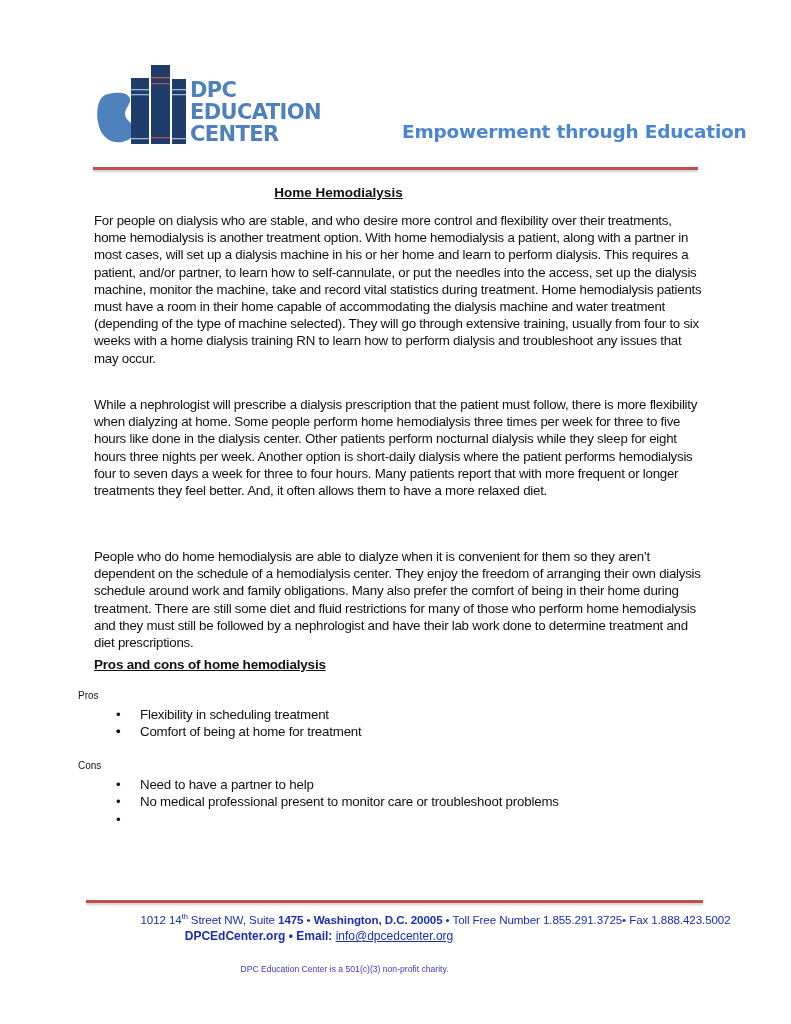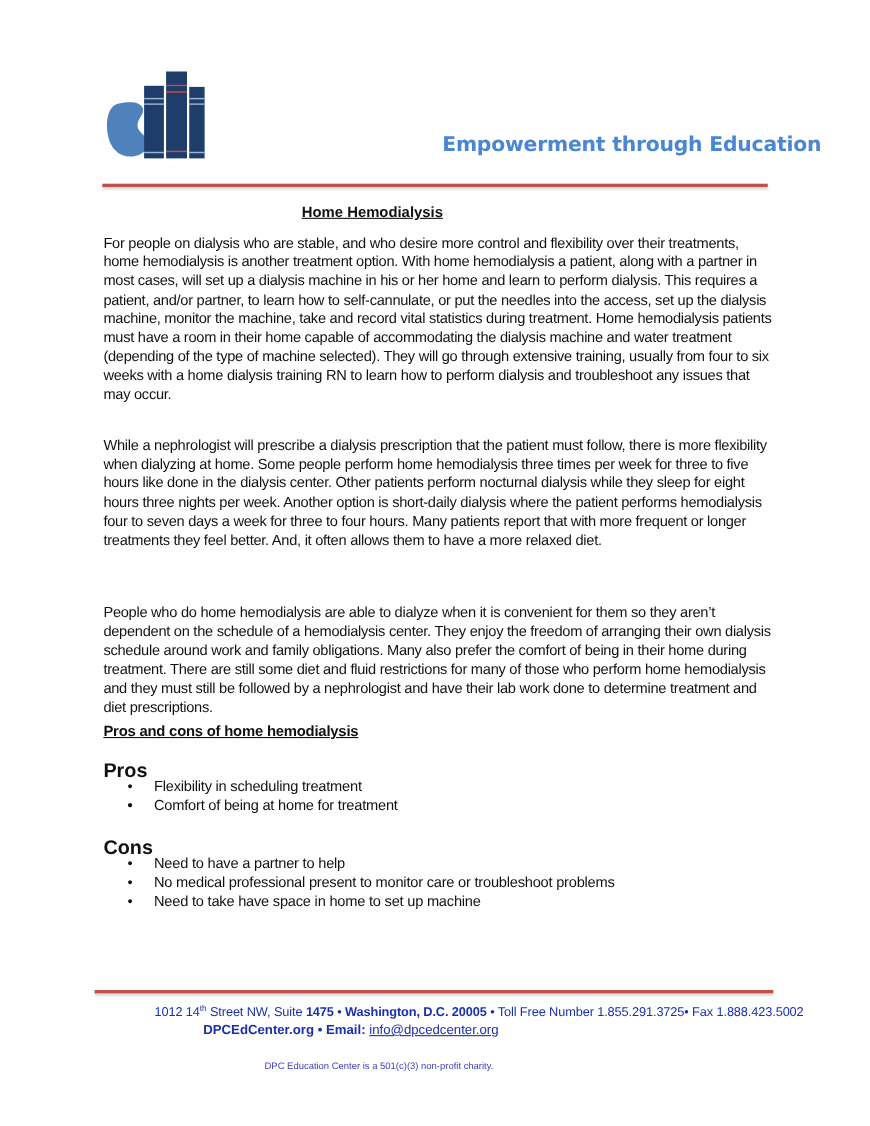--- a/index.html
+++ b/index.html
@@ -27,21 +27,21 @@
 
   .body-text { left: 94px; width: 612px; font-family: "Liberation Sans", sans-serif;
                font-size: 13.3px; line-height: 17.2px; letter-spacing: -0.25px; }
   .p1 { top: 212px; }
   .p2 { top: 396px; }
   .p3 { top: 548px; }
   .body-text p { margin: 0; }
 
   .section-heading { left: 94px; top: 657px; font-size: 13.5px; font-weight: bold;
                      text-decoration: underline; letter-spacing: -0.2px; }
-  .group-label { left: 94px; font-size: 18px; font-weight: bold; }
+  .group-label { left: 78px; font-size: 10px; font-weight: normal; }
   .pros-label { top: 690px; }
   .cons-label { top: 760px; }
   .bullet-list { left: 94px; margin: 0; padding: 0; list-style: none; font-size: 13.3px;
                  line-height: 17.4px; letter-spacing: -0.2px; }
   .bullet-list li { position: relative; padding-left: 46px; white-space: nowrap; }
   .bullet-list li .dot { position: absolute; left: 22px; top: 0; }
   .pros-list { top: 706px; }
   .cons-list { top: 776px; }
 
   .footer-line1 { left: 0; width: 791px; top: 912px; text-align: center; color: #1a2fb0;
@@ -71,20 +71,25 @@
     <rect x="57" y="3" width="19" height="79" fill="#1f3d6b"></rect>
     <rect x="57" y="15" width="19" height="1.3" fill="#c0504d"></rect>
     <rect x="57" y="21" width="19" height="1.3" fill="#c0504d"></rect>
     <rect x="57" y="75" width="19" height="1.3" fill="#c0504d"></rect>
 
     <rect x="78" y="17" width="14" height="65" fill="#1f3d6b"></rect>
     <rect x="78" y="27" width="14" height="1.3" fill="#9bb7d6"></rect>
     <rect x="78" y="32" width="14" height="1.3" fill="#9bb7d6"></rect>
     <rect x="78" y="76" width="14" height="1.3" fill="#9bb7d6"></rect>
   </svg>
+  <div class="abs logo-text">
+    <div>DPC</div>
+    <div>EDUCATION</div>
+    <div>CENTER</div>
+  </div>
 </div>
 
 <div class="abs tagline">Empowerment through Education</div>
 <div class="abs rule rule-top"></div>
 
 <div class="abs doc-title">Home Hemodialysis</div>
 
 <div class="abs body-text p1">
   <p>For people on dialysis who are stable, and who desire more control and flexibility over their treatments, home hemodialysis is another treatment option. With home hemodialysis a patient, along with a partner in most cases, will set up a dialysis machine in his or her home and learn to perform dialysis. This requires a patient, and/or partner, to learn how to self-cannulate, or put the needles into the access, set up the dialysis machine, monitor the machine, take and record vital statistics during treatment. Home hemodialysis patients must have a room in their home capable of accommodating the dialysis machine and water treatment (depending of the type of machine selected). They will go through extensive training, usually from four to six weeks with a home dialysis training RN to learn how to perform dialysis and troubleshoot any issues that may occur.</p>
 </div>
@@ -101,21 +106,21 @@
 <ul class="abs bullet-list pros-list">
   <li><span class="dot">•</span><span>Flexibility in scheduling treatment</span></li>
   <li><span class="dot">•</span></li>
   <li><span class="dot">•</span><span>Comfort of being at home for treatment</span></li>
 </ul>
 
 <div class="abs group-label cons-label">Cons</div>
 <ul class="abs bullet-list cons-list">
   <li><span class="dot">•</span><span>Need to have a partner to help</span></li>
   <li><span class="dot">•</span><span>No medical professional present to monitor care or troubleshoot problems</span></li>
-  <li><span class="dot">•</span><span>Need to take have space in home to set up machine</span></li>
+  <li><span class="dot">•</span></li>
 </ul>
 
 <div class="abs rule rule-bottom"></div>
 
 <div class="abs footer-line1">
   <span>1012 14</span><sup>th</sup><span> Street NW, Suite </span><b>1475</b><span>  • </span><b>Washington, D.C. 20005</b><span>  •  Toll Free Number 1.855.291.3725</span><span>• Fax 1.888.423.5002</span>
 </div>
 
 <div class="abs footer-line2">
   <span>DPCEdCenter.org</span><span>  •  </span><span class="email-label">Email: </span><a>info@dpcedcenter.org</a>

